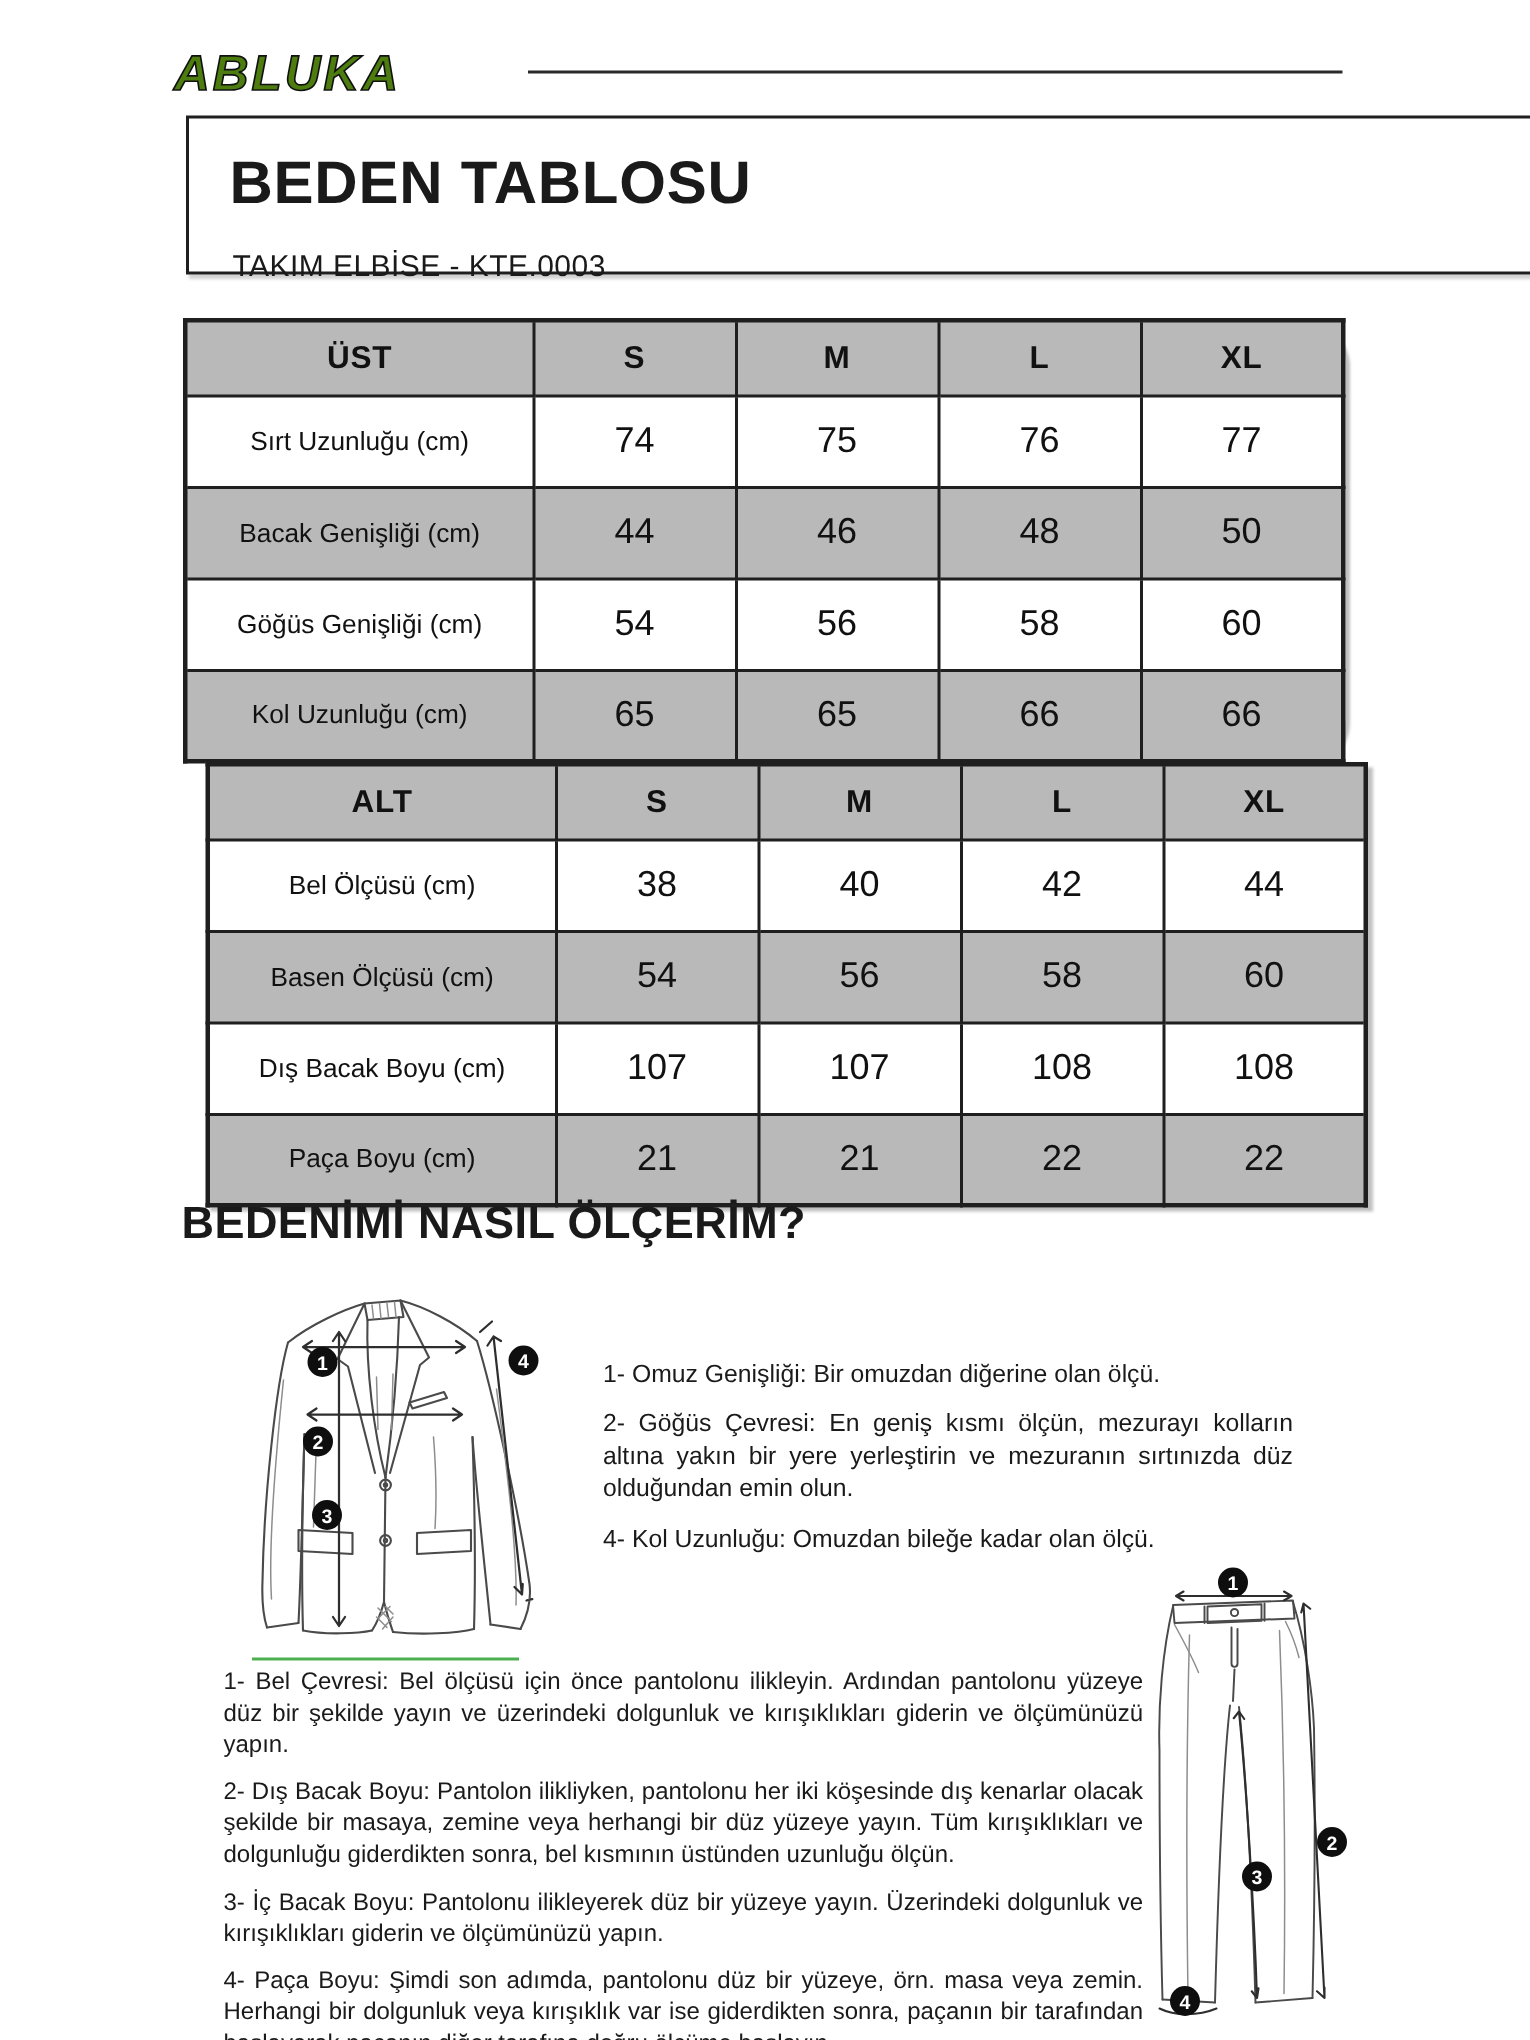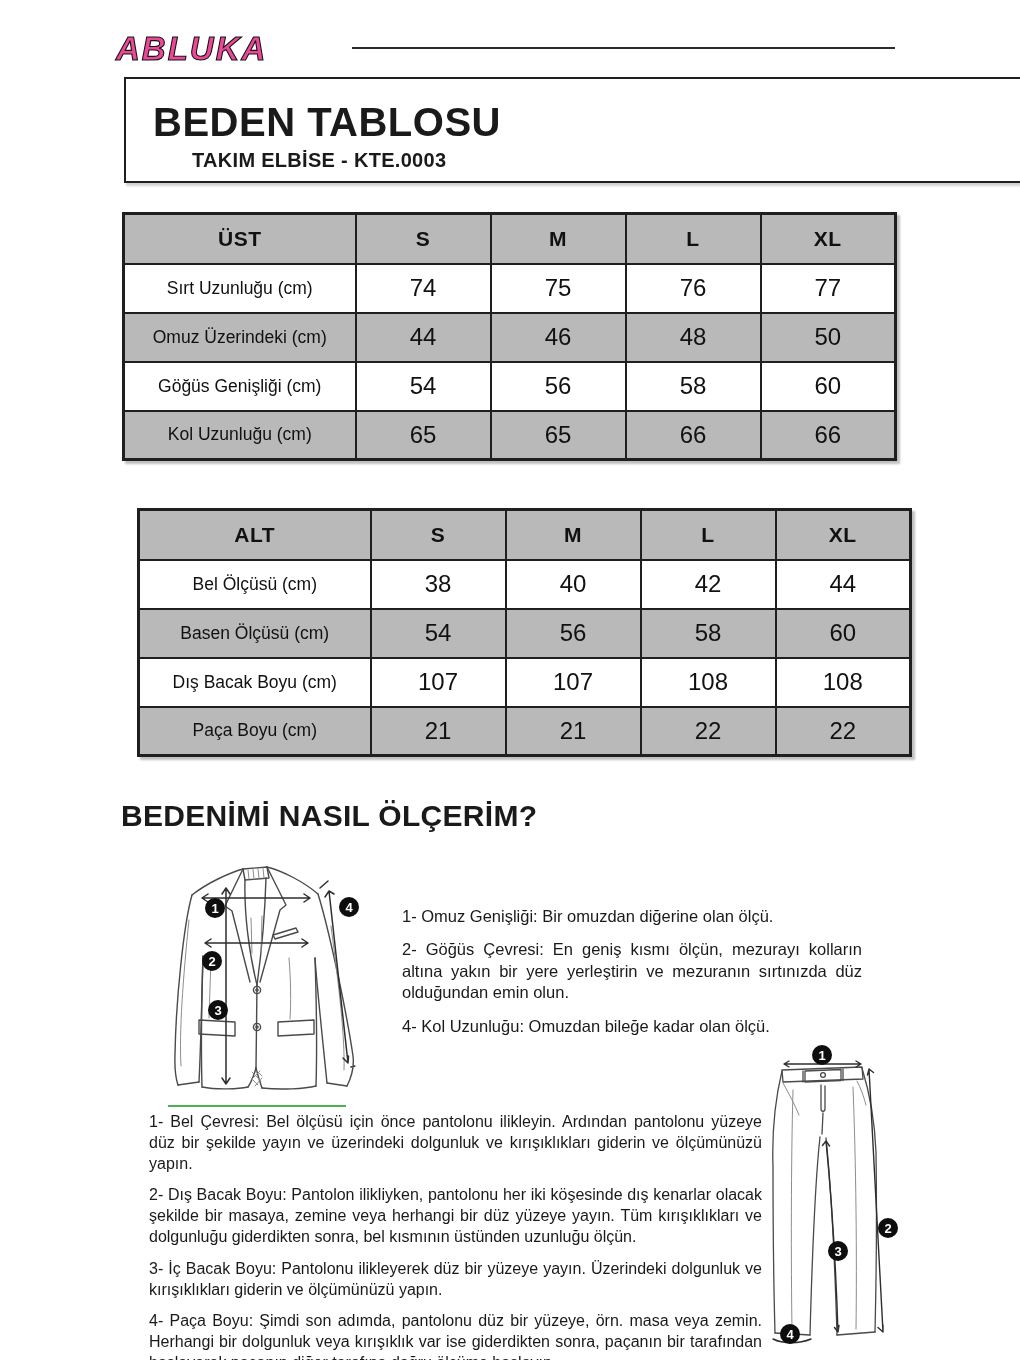--- a/index.html
+++ b/index.html
@@ -12,45 +12,45 @@
   html,body{margin:0;padding:0;background:#ffffff;}
   .page{
     position:relative;width:1020px;height:1360px;background:#fff;
     font-family:"Liberation Sans",sans-serif;color:var(--ink);overflow:hidden;
   }
 
   
   .logo{
     position:absolute;left:116px;top:30px;
     font-size:33px;font-weight:900;font-style:italic;letter-spacing:2px;
-    color:#ec4899;-webkit-text-stroke:1.1px #111;white-space:nowrap;
+    color:#4d7c0f;-webkit-text-stroke:1.1px #111;white-space:nowrap;
   }
   .logo-line{position:absolute;left:352px;top:47px;width:543px;height:2px;background:#2b2b2b;}
   .title-box{
     position:absolute;left:124px;top:77px;width:898px;height:106px;
     border:2px solid var(--border-dark);background:#fff;
     box-shadow:2px 3px 2px rgba(0,0,0,0.18);
   }
   .title{position:absolute;left:27px;top:21px;font-size:40px;font-weight:600;letter-spacing:0.5px;white-space:nowrap;}
-  .subtitle{position:absolute;left:29px;top:70px;font-size:20px;font-weight:700;letter-spacing:0.3px;white-space:nowrap;margin-left:37px;}
+  .subtitle{position:absolute;left:29px;top:88px;font-size:20px;font-weight:400;letter-spacing:0.3px;white-space:nowrap;}
 
   
   .size-table{
     position:absolute;left:122px;border-collapse:collapse;table-layout:fixed;
     background:#fff;border:3px solid var(--border-dark);
     box-shadow:3px 3px 2px rgba(0,0,0,0.25);
   }
-  #table-ust{top:212px;}
+  #table-ust{top:212px;border-radius:30px;}
   #table-alt{top:508px;margin-left:15px;}
   .size-table th,.size-table td{
     border:2px solid var(--border-dark);text-align:center;vertical-align:middle;
     padding:0;color:#111;
   }
   .size-table thead th{height:50px;font-size:21px;font-weight:700;background:var(--row-gray);letter-spacing:0.5px;}
-  .size-table tbody td{height:49px;}
+  .size-table tbody td{height:61px;}
   .size-table tbody tr:nth-child(even) td{background:var(--row-gray);}
   .size-table td.rowlabel{font-size:17.5px;font-weight:400;}
   .size-table td.val{font-size:24px;font-weight:400;}
 
   
   .section-heading{position:absolute;left:121px;top:799px;font-size:30px;font-weight:800;letter-spacing:0.3px;white-space:nowrap;}
 
   .jacket-fig{position:absolute;left:145px;top:858px;width:250px;height:240px;}
   .pants-fig{position:absolute;left:765px;top:1042px;width:150px;height:312px;}
   .fig-svg{position:absolute;left:0;top:0;width:100%;height:100%;}
@@ -100,21 +100,21 @@
     </thead>
     <tbody>
       <tr>
         <td class="rowlabel">Sırt Uzunluğu (cm)</td>
         <td class="val">74</td>
         <td class="val">75</td>
         <td class="val">76</td>
         <td class="val">77</td>
       </tr>
       <tr>
-        <td class="rowlabel">Omuz Üzerindeki (cm)</td>
+        <td class="rowlabel">Bacak Genişliği (cm)</td>
         <td class="val">44</td>
         <td class="val">46</td>
         <td class="val">48</td>
         <td class="val">50</td>
       </tr>
       <tr>
         <td class="rowlabel">Göğüs Genişliği (cm)</td>
         <td class="val">54</td>
         <td class="val">56</td>
         <td class="val">58</td>

